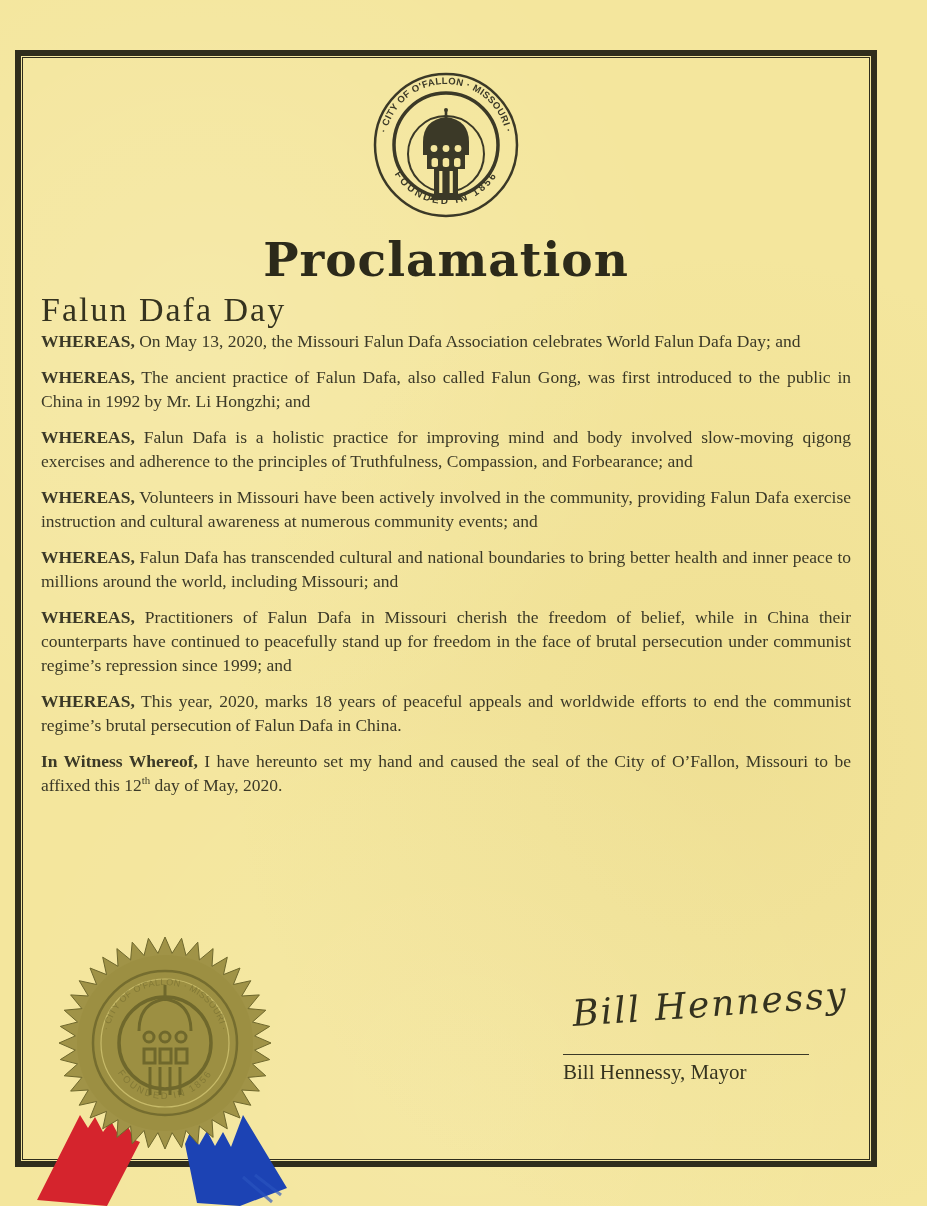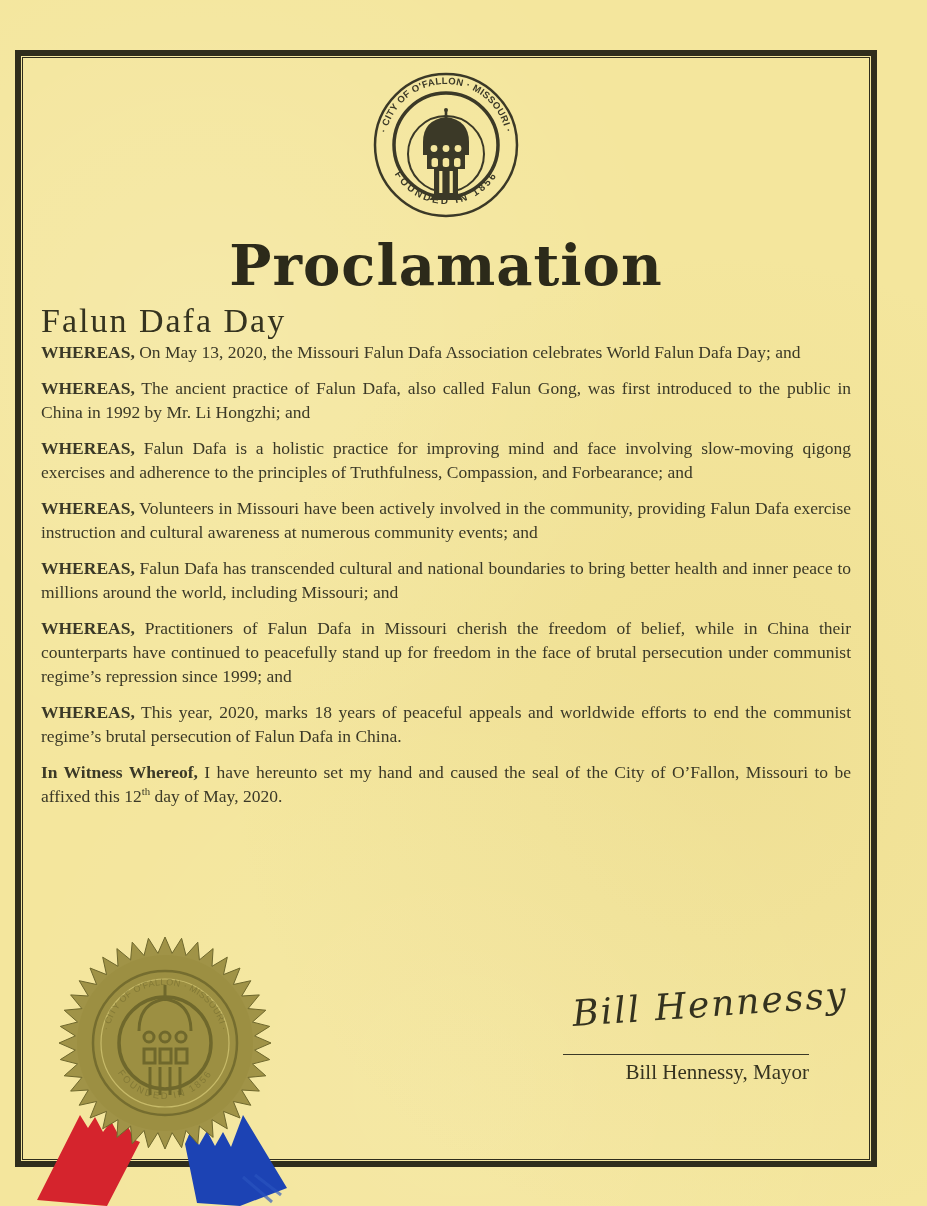--- a/index.html
+++ b/index.html
@@ -19,21 +19,21 @@
     border:6px solid #2f2d1c; z-index:1;
   }
   .frame-inner {
     position:absolute; inset:1px; border:1px solid #2f2d1c; pointer-events:none;
   }
   .content { position:absolute; inset:0; padding:6px 20px 0 20px; }
   .city-seal { display:block; margin:8px auto 0 auto; width:150px; height:150px; }
   .title {
     margin-top:12px; text-align:center;
     font-family:"DejaVu Serif","Liberation Serif",serif;
-    font-weight:700; font-size:56px; letter-spacing:1px; color:#2c2a1a;
+    font-weight:700; font-size:47px; letter-spacing:1px; color:#2c2a1a;
   }
   .subtitle {
     margin-top:4px; text-align:left; font-size:34px;
     letter-spacing:2px; color:#35331f; font-weight:400;
   }
   .body-text { font-size:17.5px; line-height:24px; text-align:justify; }
   .body-text p { margin-bottom:12px; }
   .lead { font-weight:700; }
   sup { vertical-align:super; font-size:62%; line-height:0; }
 
@@ -42,21 +42,21 @@
     font-family:"DejaVu Serif","Liberation Serif",serif;
     font-style:italic; font-size:36px; color:#34321f;
     transform:rotate(-4deg); letter-spacing:2px; white-space:nowrap;
   }
   .sig-line {
     position:absolute; left:563px; top:1054px; width:246px;
     border-top:1.5px solid #3b3927; z-index:2;
   }
   .sig-printed {
     position:absolute; left:563px; top:1060px; width:246px; z-index:2;
-    text-align:right; font-size:21px; color:#35331f;
+    text-align:left; font-size:21px; color:#35331f;
   }
   .gold-seal { position:absolute; left:25px; top:925px; width:290px; height:281px; z-index:5; }
 </style>
 </head>
 <body>
 
 <div class="frame">
   <div class="frame-inner"></div>
   <div class="content">
 
@@ -94,21 +94,21 @@
         <rect x="78.6" y="101" width="3.2" height="22"></rect>
       </g>
     </svg>
 
     <div class="title">Proclamation</div>
     <div class="subtitle">Falun Dafa Day</div>
 
     <div class="body-text">
       <p><span class="lead">WHEREAS,</span> <span>On May 13, 2020, the Missouri Falun Dafa Association celebrates World Falun Dafa Day; and</span></p>
       <p><span class="lead">WHEREAS,</span> <span>The ancient practice of Falun Dafa, also called Falun Gong, was first introduced to the public in China in 1992 by Mr. Li Hongzhi; and</span></p>
-      <p><span class="lead">WHEREAS,</span> <span>Falun Dafa is a holistic practice for improving mind and face involving slow-moving qigong exercises and adherence to the principles of Truthfulness, Compassion, and Forbearance; and</span></p>
+      <p><span class="lead">WHEREAS,</span> <span>Falun Dafa is a holistic practice for improving mind and body involved slow-moving qigong exercises and adherence to the principles of Truthfulness, Compassion, and Forbearance; and</span></p>
       <p><span class="lead">WHEREAS,</span> <span>Volunteers in Missouri have been actively involved in the community, providing Falun Dafa exercise instruction and cultural awareness at numerous community events; and</span></p>
       <p><span class="lead">WHEREAS,</span> <span>Falun Dafa has transcended cultural and national boundaries to bring better health and inner peace to millions around the world, including Missouri; and</span></p>
       <p><span class="lead">WHEREAS,</span> <span>Practitioners of Falun Dafa in Missouri cherish the freedom of belief, while in China their counterparts have continued to peacefully stand up for freedom in the face of brutal persecution under communist regime’s repression since 1999; and</span></p>
       <p><span class="lead">WHEREAS,</span> <span>This year, 2020, marks 18 years of peaceful appeals and worldwide efforts to end the communist regime’s brutal persecution of Falun Dafa in China.</span></p>
       <p><span class="lead">In Witness Whereof,</span> <span>I have hereunto set my hand and caused the seal of the City of O’Fallon, Missouri to be affixed this 12</span><sup>th</sup><span> day of May, 2020.</span></p>
     </div>
   </div>
 </div>
 
 <div class="sig-script">Bill Hennessy</div>

